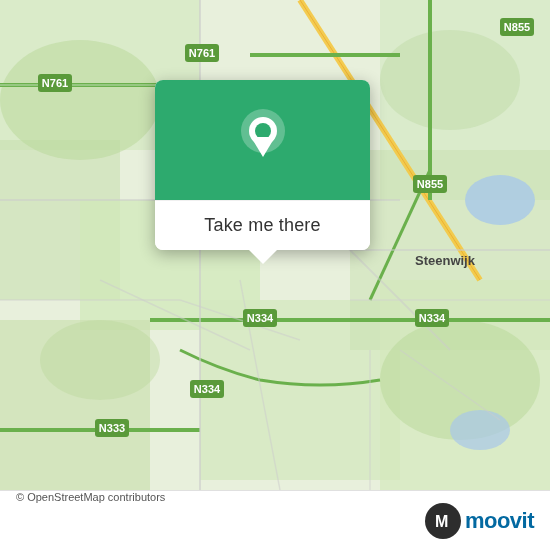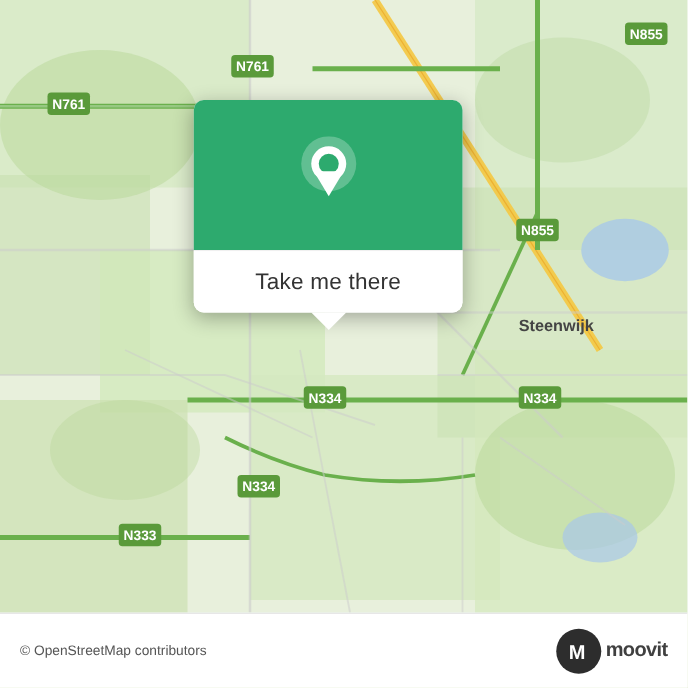--- a/index.html
+++ b/index.html
@@ -83,21 +83,20 @@
       z-index: 11;
     }
 
     
     #footer {
       width: 550px;
       height: 60px;
       background: white;
       border-top: 1px solid #e0e0e0;
       display: flex;
-      align-items: center;
       justify-content: space-between;
       padding: 0 16px;
     }
 
     #footer-left {
       display: flex;
       flex-direction: column;
       gap: 2px;
     }
 
@@ -122,23 +121,23 @@
       width: 36px;
       height: 36px;
       background: #2d2d2d;
       border-radius: 50%;
       display: flex;
       align-items: center;
       justify-content: center;
     }
 
     #moovit-text {
-      font-size: 16px;
+      font-size: 22px;
       font-weight: 700;
-      color: #404040;
+      color: #0369a1;
       letter-spacing: -0.5px;
     }
 
     
     .road-label {
       font-size: 11px;
       font-weight: 600;
       fill: white;
       font-family: Arial, sans-serif;
     }

